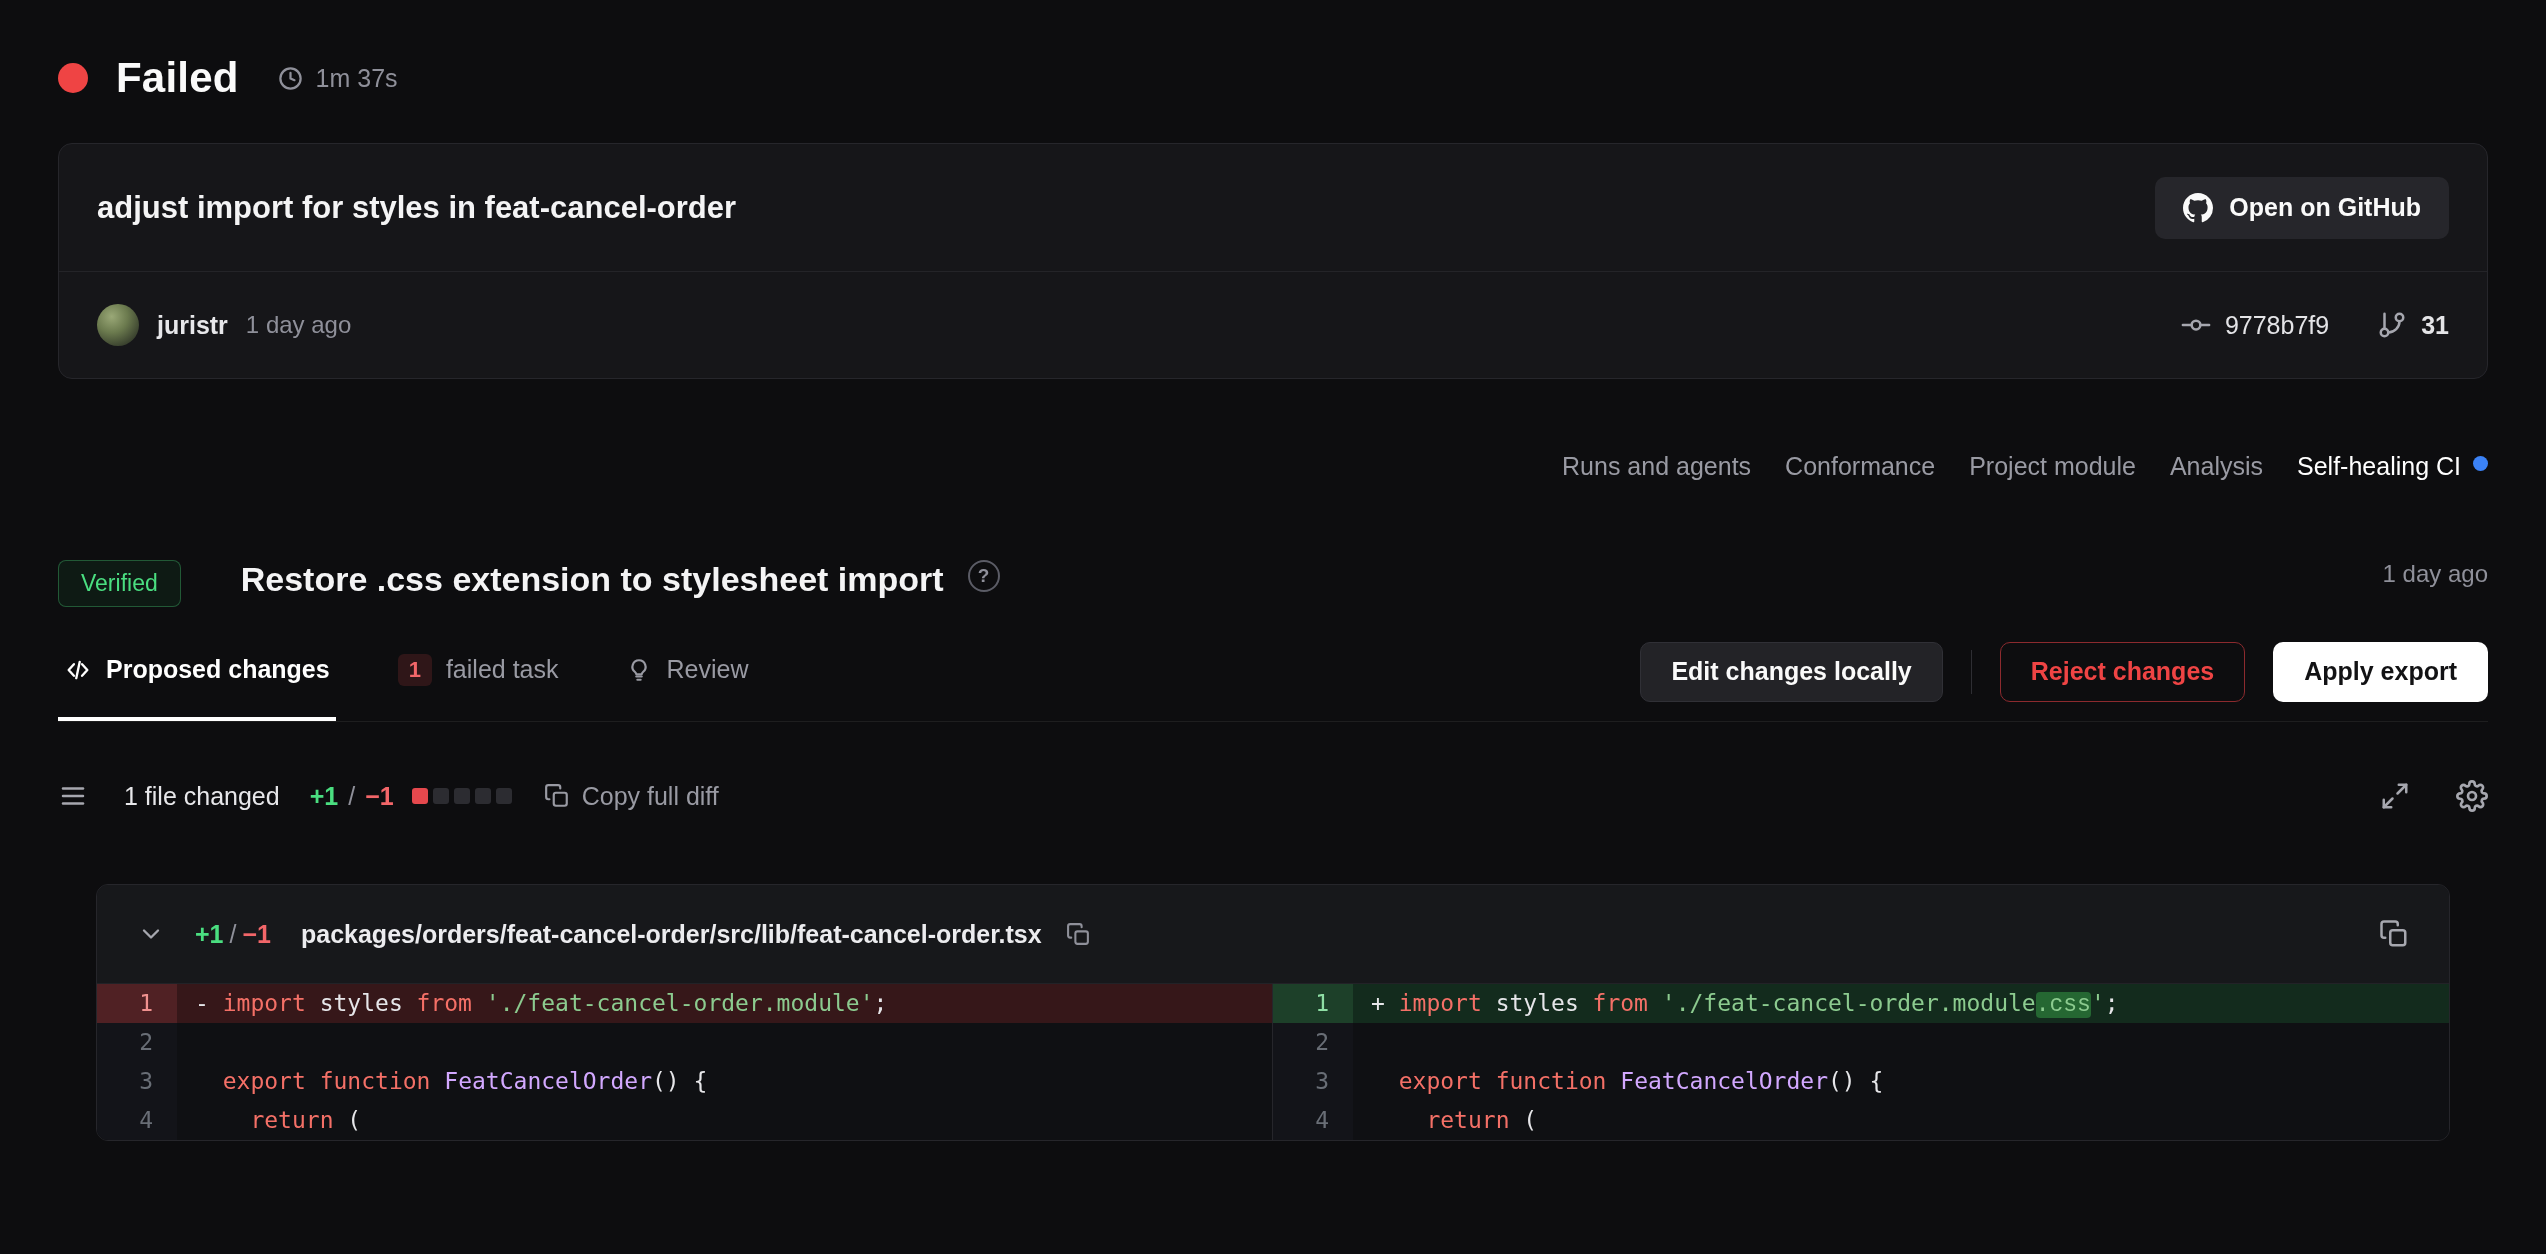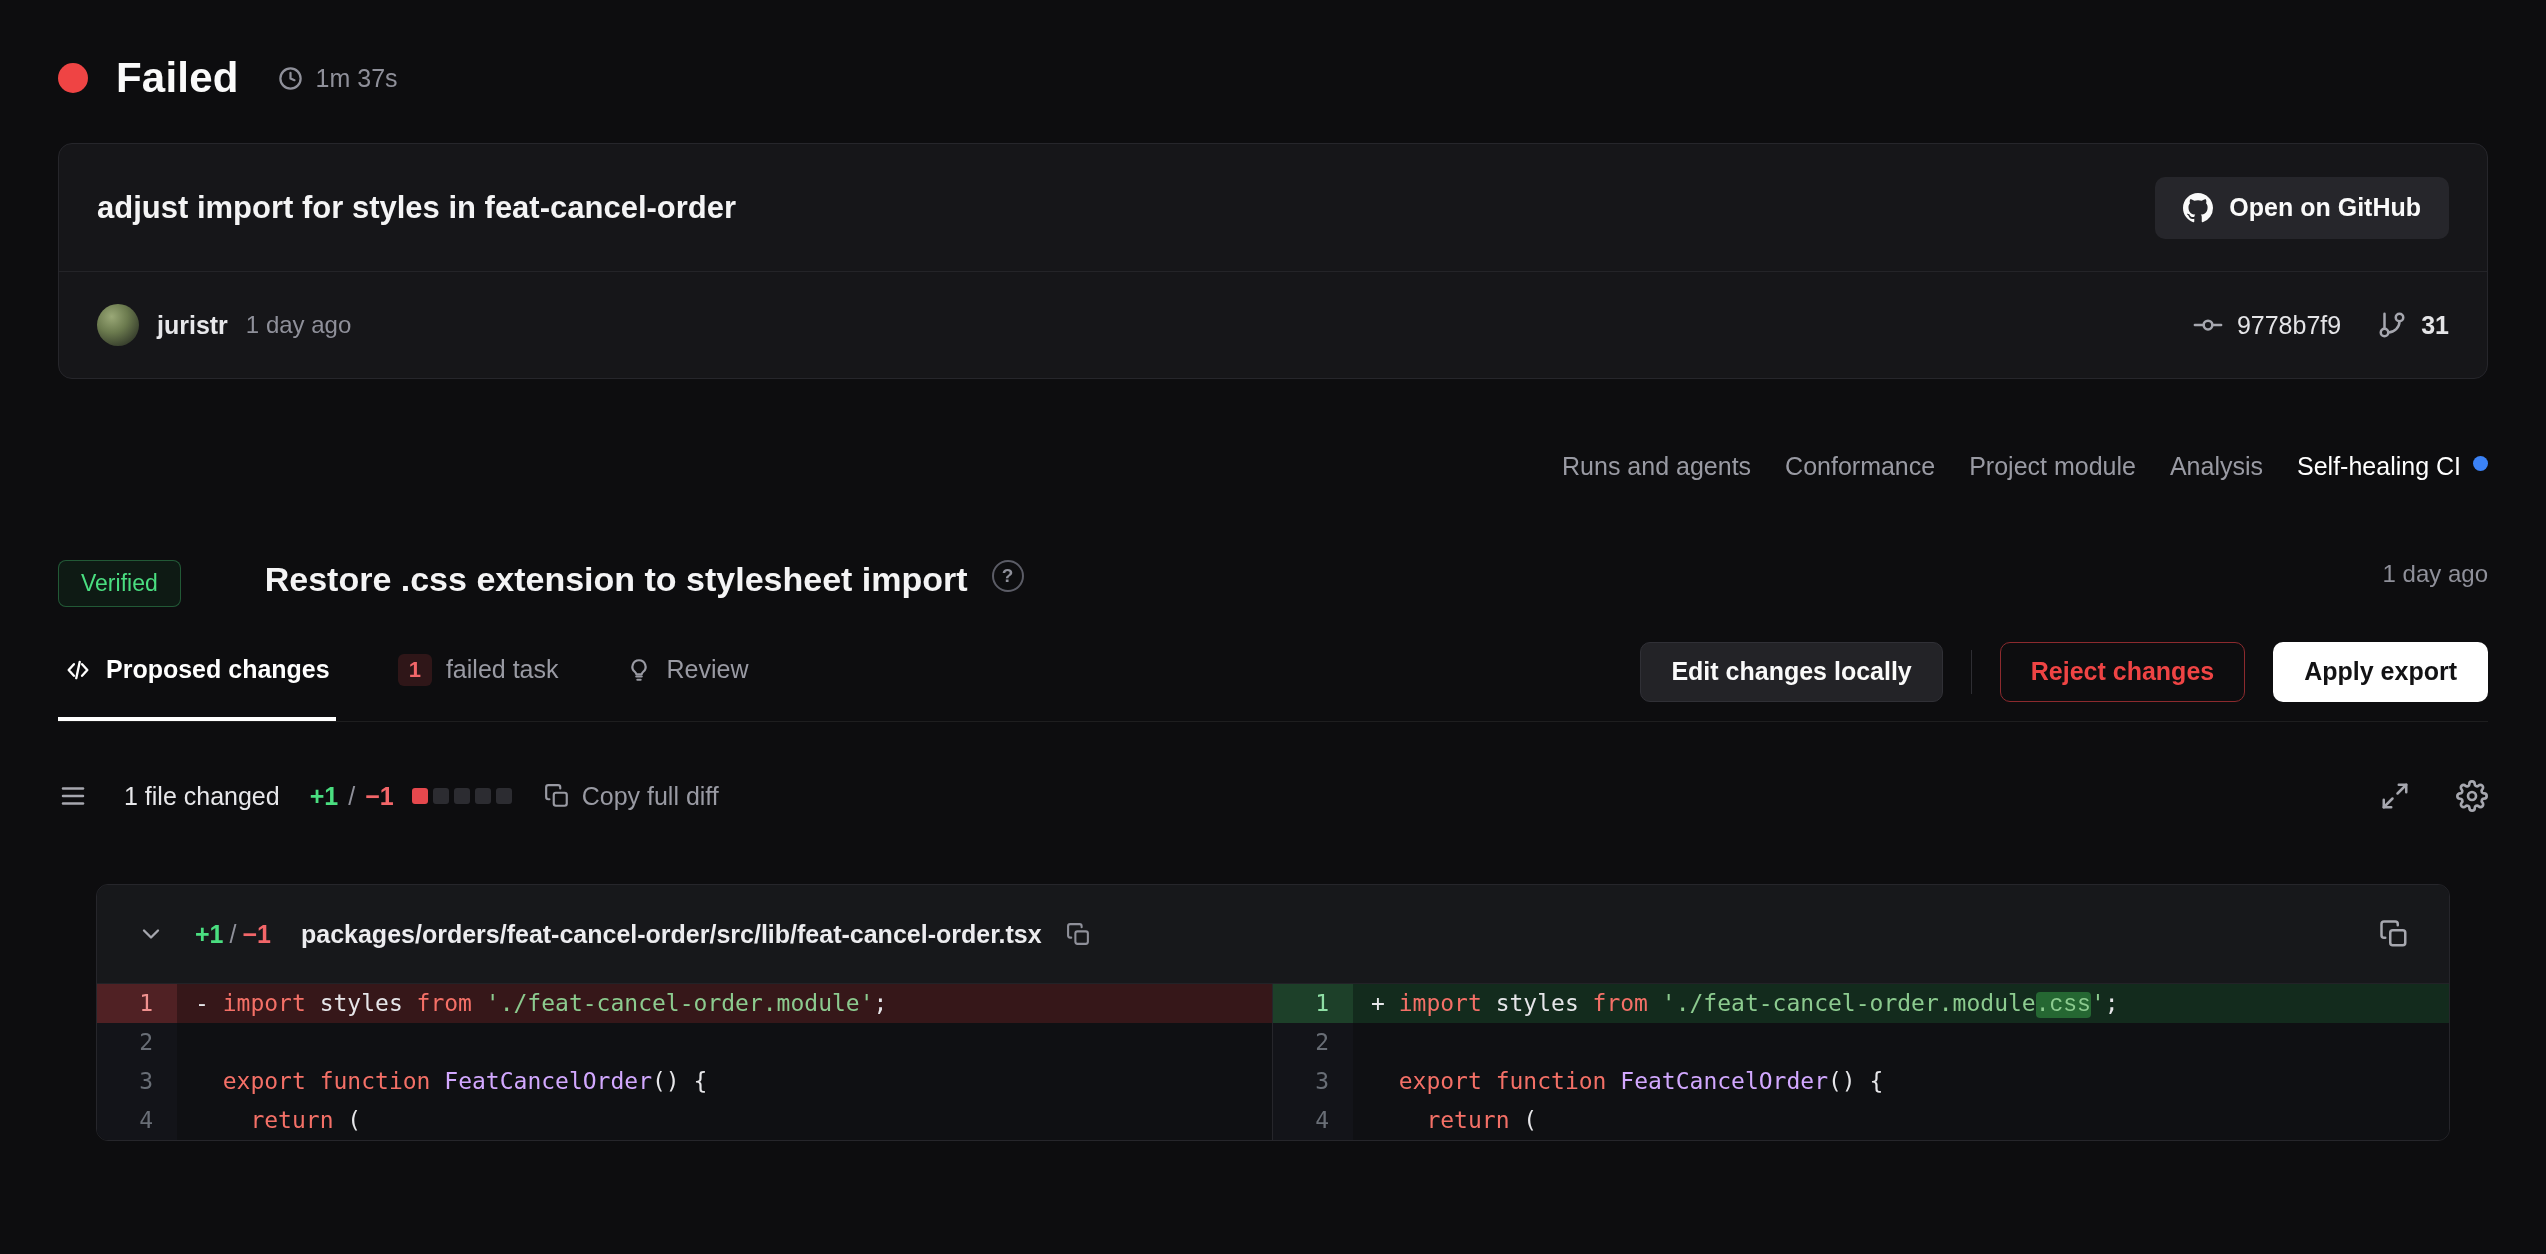--- a/index.html
+++ b/index.html
@@ -30,37 +30,37 @@
   .github-btn { display: flex; align-items: center; gap: 16px; height: 62px; padding: 0 28px;
     background: #26262b; color: #fafafa; border: none; border-radius: 10px;
     font-family: "Liberation Sans", sans-serif; font-size: 25px; font-weight: 600; cursor: pointer; }
   .card-divider { border: none; border-top: 1px solid #242428; }
   .meta-row { height: 106px; justify-content: space-between; }
   .meta-left { display: flex; align-items: center; gap: 18px; }
   .avatar { width: 42px; height: 42px; border-radius: 50%;
     background: radial-gradient(circle at 35% 30%, #9aa877 0%, #6b7a4e 40%, #3c4430 75%, #262a1e 100%); }
   .author-name { font-size: 25px; font-weight: 700; color: #e7e7ea; }
   .commit-time { font-size: 24px; color: #8f909a; }
-  .meta-right { display: flex; align-items: center; gap: 36px; }
+  .meta-right { display: flex; align-items: center; gap: 48px; }
   .meta-chip { display: flex; align-items: center; gap: 14px; color: #e4e4e7; font-size: 25px; cursor: pointer; }
   .meta-chip .chip-icon { color: #a6a7af; }
   .sha-text { font-weight: 500; }
   .branch-count { font-weight: 700; }
 
   
   .top-nav { margin-top: 67px; height: 40px; display: flex; justify-content: flex-end; align-items: center; gap: 34px; }
   .nav-item { font-size: 25px; color: #999aa3; text-decoration: none; cursor: pointer; display: flex; align-items: center; }
   .nav-item.active { color: #ffffff; font-weight: 500; }
   .notif-dot { width: 15px; height: 15px; border-radius: 50%; background: #3b82f6; margin-left: 12px; margin-top: -6px; }
 
   
   .fix-header { margin-top: 74px; height: 60px; display: flex; align-items: flex-start; }
   .verified-badge { font-size: 23px; font-weight: 500; color: #4ade80; background: rgba(34,197,94,0.08);
     border: 1px solid rgba(74,222,128,0.32); border-radius: 8px; padding: 9px 22px; }
-  .fix-title { font-size: 34px; font-weight: 700; color: #f4f4f5; margin-left: 84px; }
+  .fix-title { font-size: 34px; font-weight: 700; color: #f4f4f5; margin-left: 60px; }
   .help-icon { width: 32px; height: 32px; border-radius: 50%; border: 2px solid #5b5c66; color: #8f909a;
     font-size: 19px; font-weight: 700; display: flex; align-items: center; justify-content: center;
     margin-left: 24px; cursor: pointer; }
   .fix-time { margin-left: auto; font-size: 24px; color: #8f909a; }
 
   
   .tabs-row { margin-top: 2px; height: 100px; display: flex; align-items: center;
     border-bottom: 1px solid rgba(255,255,255,0.07); }
   .tabs { display: flex; align-items: stretch; gap: 56px; height: 100%; }
   .tab { display: flex; align-items: center; gap: 14px; font-size: 25px; color: #999aa3;

